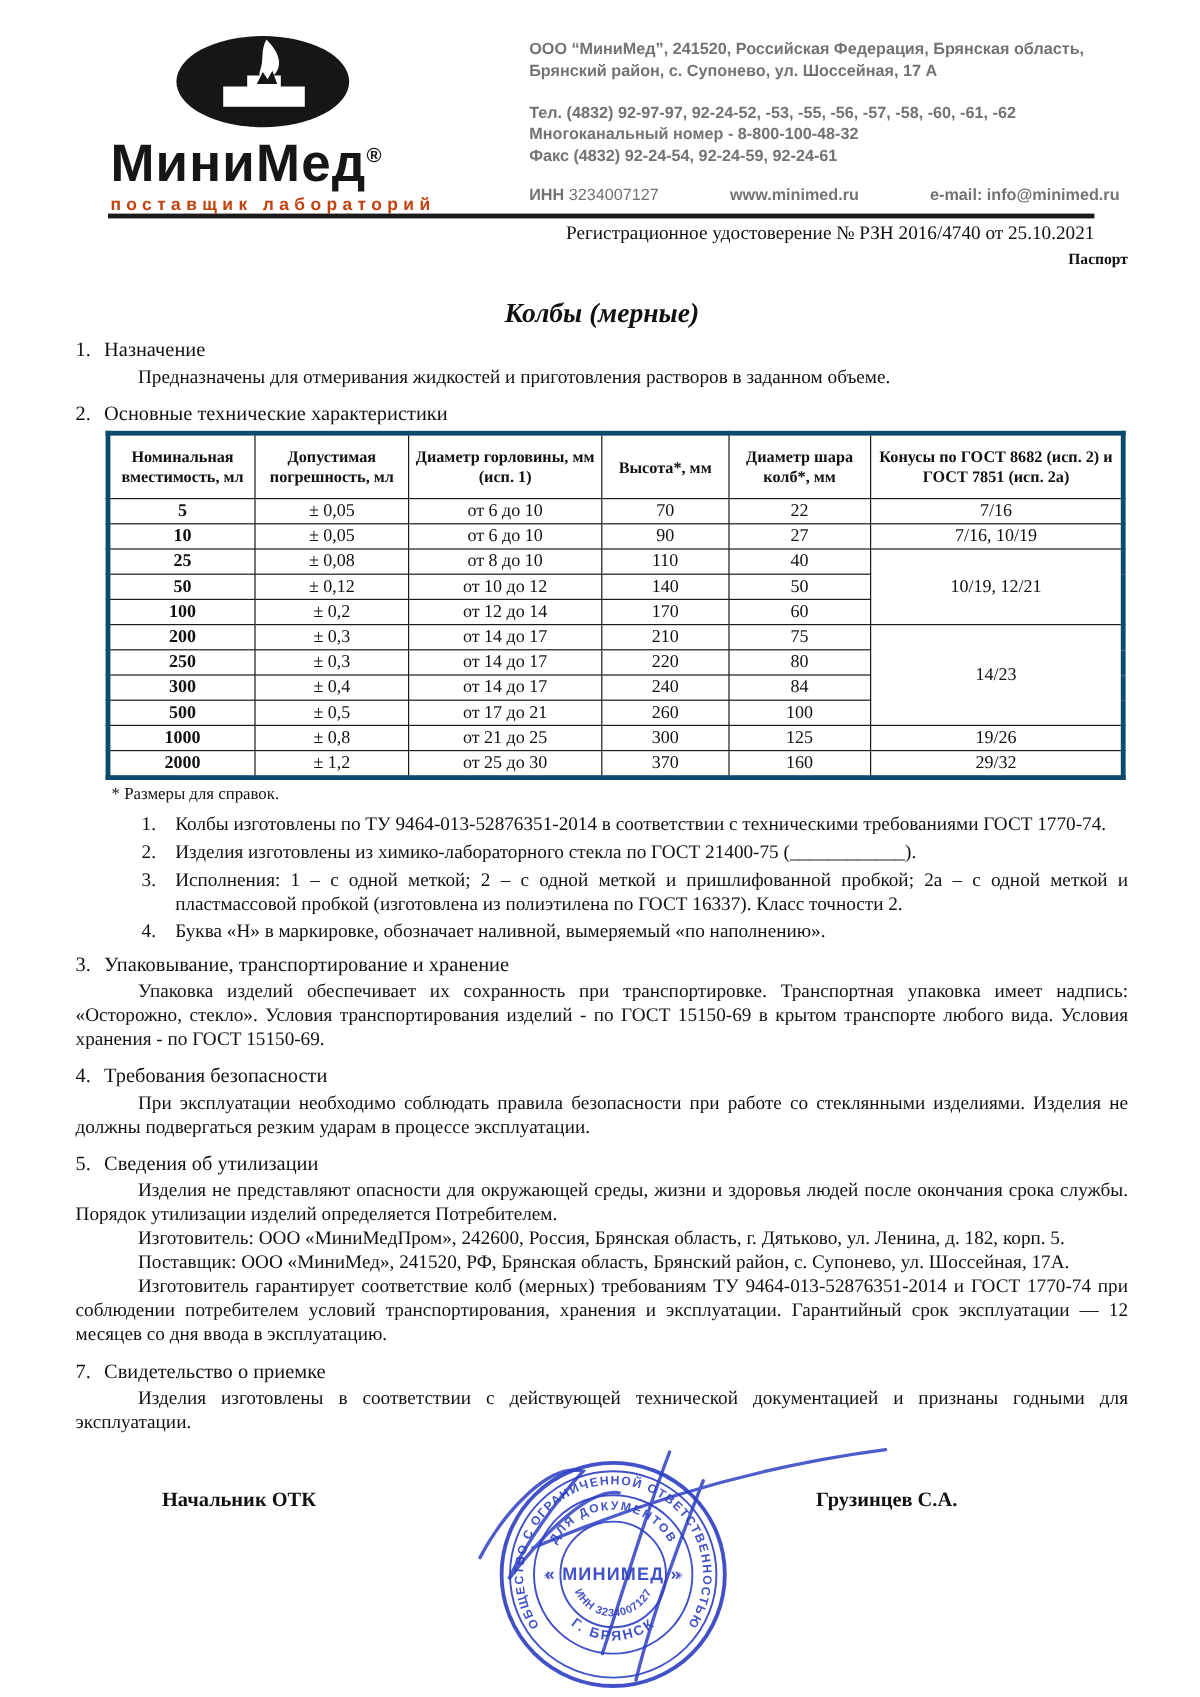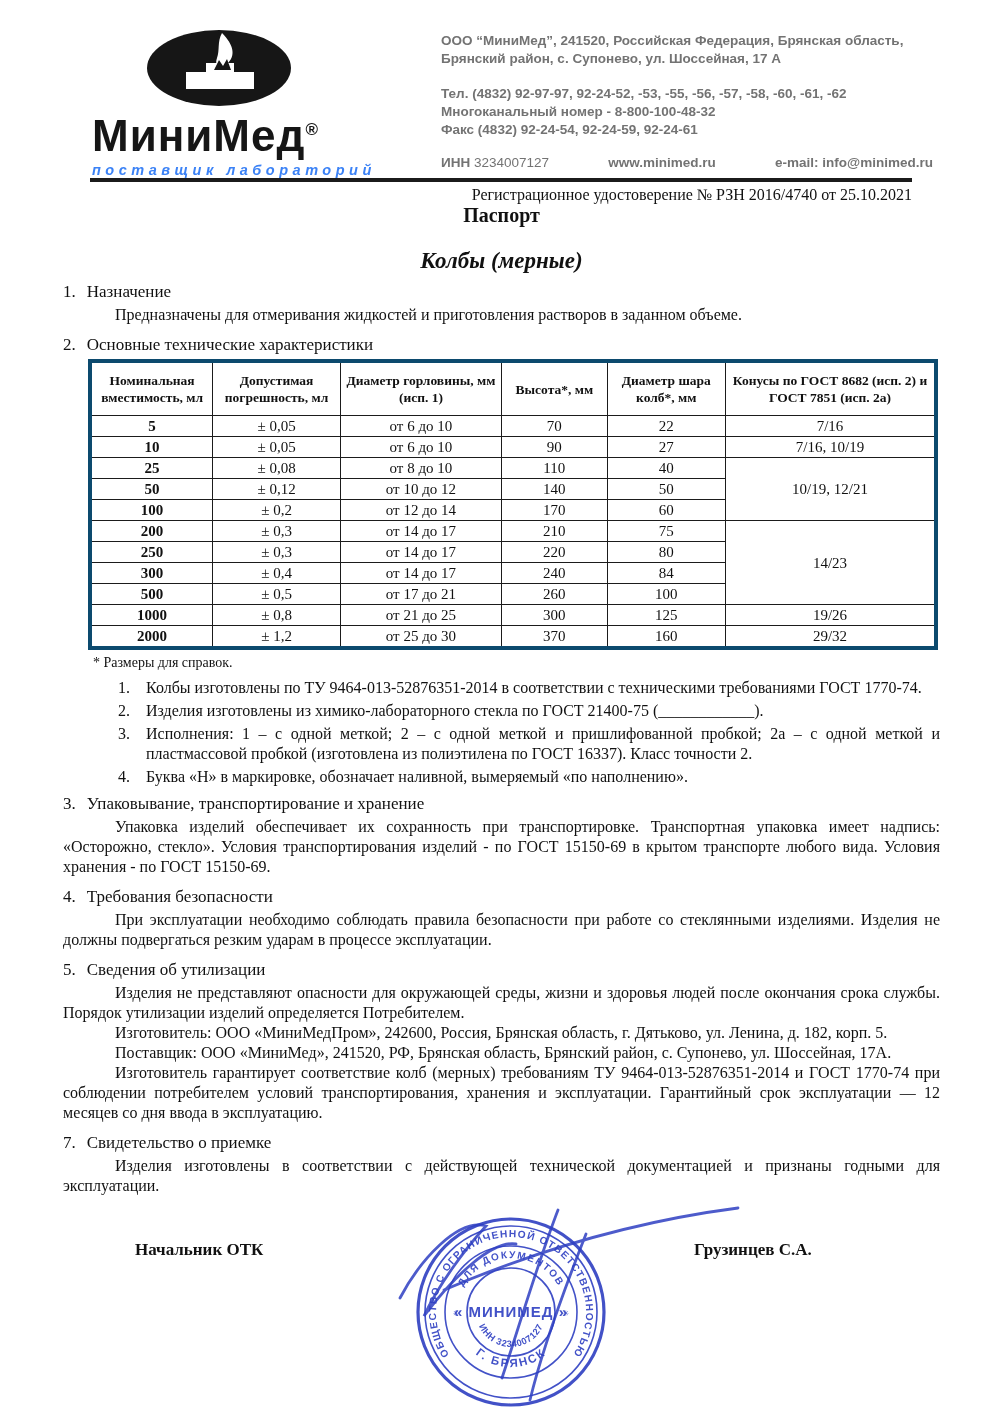--- a/index.html
+++ b/index.html
@@ -8,34 +8,34 @@
     position:relative; width:1000px; height:1414px; background:#fff;
     font-family:"Liberation Serif","DejaVu Serif",serif; color:#111; overflow:hidden;
   }
   
   .logo { position:absolute; left:92px; top:26px; width:300px; }
   .logo-art { display:block; margin-left:52px; }
   .brand-line { font-family:"Liberation Sans","DejaVu Sans",sans-serif; font-weight:bold;
     font-size:44px; letter-spacing:1px; line-height:40px; color:#161616; white-space:nowrap; }
   .rmark { font-size:17px; vertical-align:super; }
   .tagline { font-family:"Liberation Sans","DejaVu Sans",sans-serif; font-weight:bold;
-    font-size:14.5px; letter-spacing:4.5px; margin-top:6px; color:#3b82f6; white-space:nowrap;font-style:italic; }
+    font-size:14.5px; letter-spacing:4.5px; margin-top:6px; color:#c2410c; white-space:nowrap; }
   .addr { position:absolute; left:413px; top:32px; width:520px;
     font-family:"Liberation Sans","DejaVu Sans",sans-serif; font-weight:bold;
     font-size:13.5px; line-height:18px; color:#737373;margin-left:28px; }
   .addr p { margin:0; }
   .gap-top { margin-top:17px !important; }
   .inn-row { display:flex; justify-content:space-between; margin-top:15px; width:492px; }
   .inn-num { font-weight:normal; }
   .rule { position:absolute; left:90px; top:178px; width:822px; height:4px; background:#1b1b1b; }
   .regline { position:absolute; left:90px; top:186px; width:822px; text-align:right;
     font-size:16px; }
   
   .main { position:absolute; left:63px; top:200px; width:877px; font-size:16px; line-height:20px; }
-  .doc-title { text-align:center; font-size:20px; line-height:23px; font-weight:bold; margin-top:4px; margin-bottom:3px; }
+  .doc-title { text-align:right; font-size:13px; line-height:23px; font-weight:bold; margin-top:4px; margin-bottom:3px; }
   .doc-subtitle { text-align:center; font-size:16.5px; line-height:21px; font-weight:bold; }
   .product-title { text-align:center; font-size:23px; line-height:28px; font-weight:bold; font-style:italic; margin-top:20px; margin-bottom:2px; }
   .sec-h { text-align:left; font-weight:normal; font-size:17px; line-height:21px; margin-top:6px; margin-bottom:3px; }
   .sec-h .num { margin-right:11px; }
   .para { text-align:justify; text-indent:52px; }
   .para-line { text-indent:52px; }
   
   table.spec { border-collapse:collapse; margin:4px 0 0 25px; width:850px;
     border:4px solid #0c4a6e;padding-left:16px; }
   .spec th, .spec td { border:1px solid #1b1b1b; text-align:center; vertical-align:middle; }
@@ -47,21 +47,21 @@
   .footnote { font-size:14px; margin:3px 0 0 30px; }
   
   .notes { margin:5px 0 0 55px; }
   .note { display:flex; margin-bottom:3px; }
   .note-num { flex:0 0 28px; }
   .note-text { flex:1; text-align:justify; }
   
   .sig-row { position:relative; height:90px; margin-top:24px; }
   .sig-label { position:absolute; font-weight:bold; font-size:17px; top:20px; }
   .sig-left { left:72px; }
-  .sig-right { left:631px; }
+  .sig-right { left:617px; }
   
   .stamp-wrap { position:absolute; left:388px; top:1198px; z-index:5; }
   .ink { stroke:var(--ink,#2b3cc0); }
   .ink-fill { fill:var(--ink,#2b3cc0); }
   .stamp-text { font-family:"Liberation Sans","DejaVu Sans",sans-serif; font-weight:bold; }
 </style>
 </head>
 <body>
 
 <div class="page">

